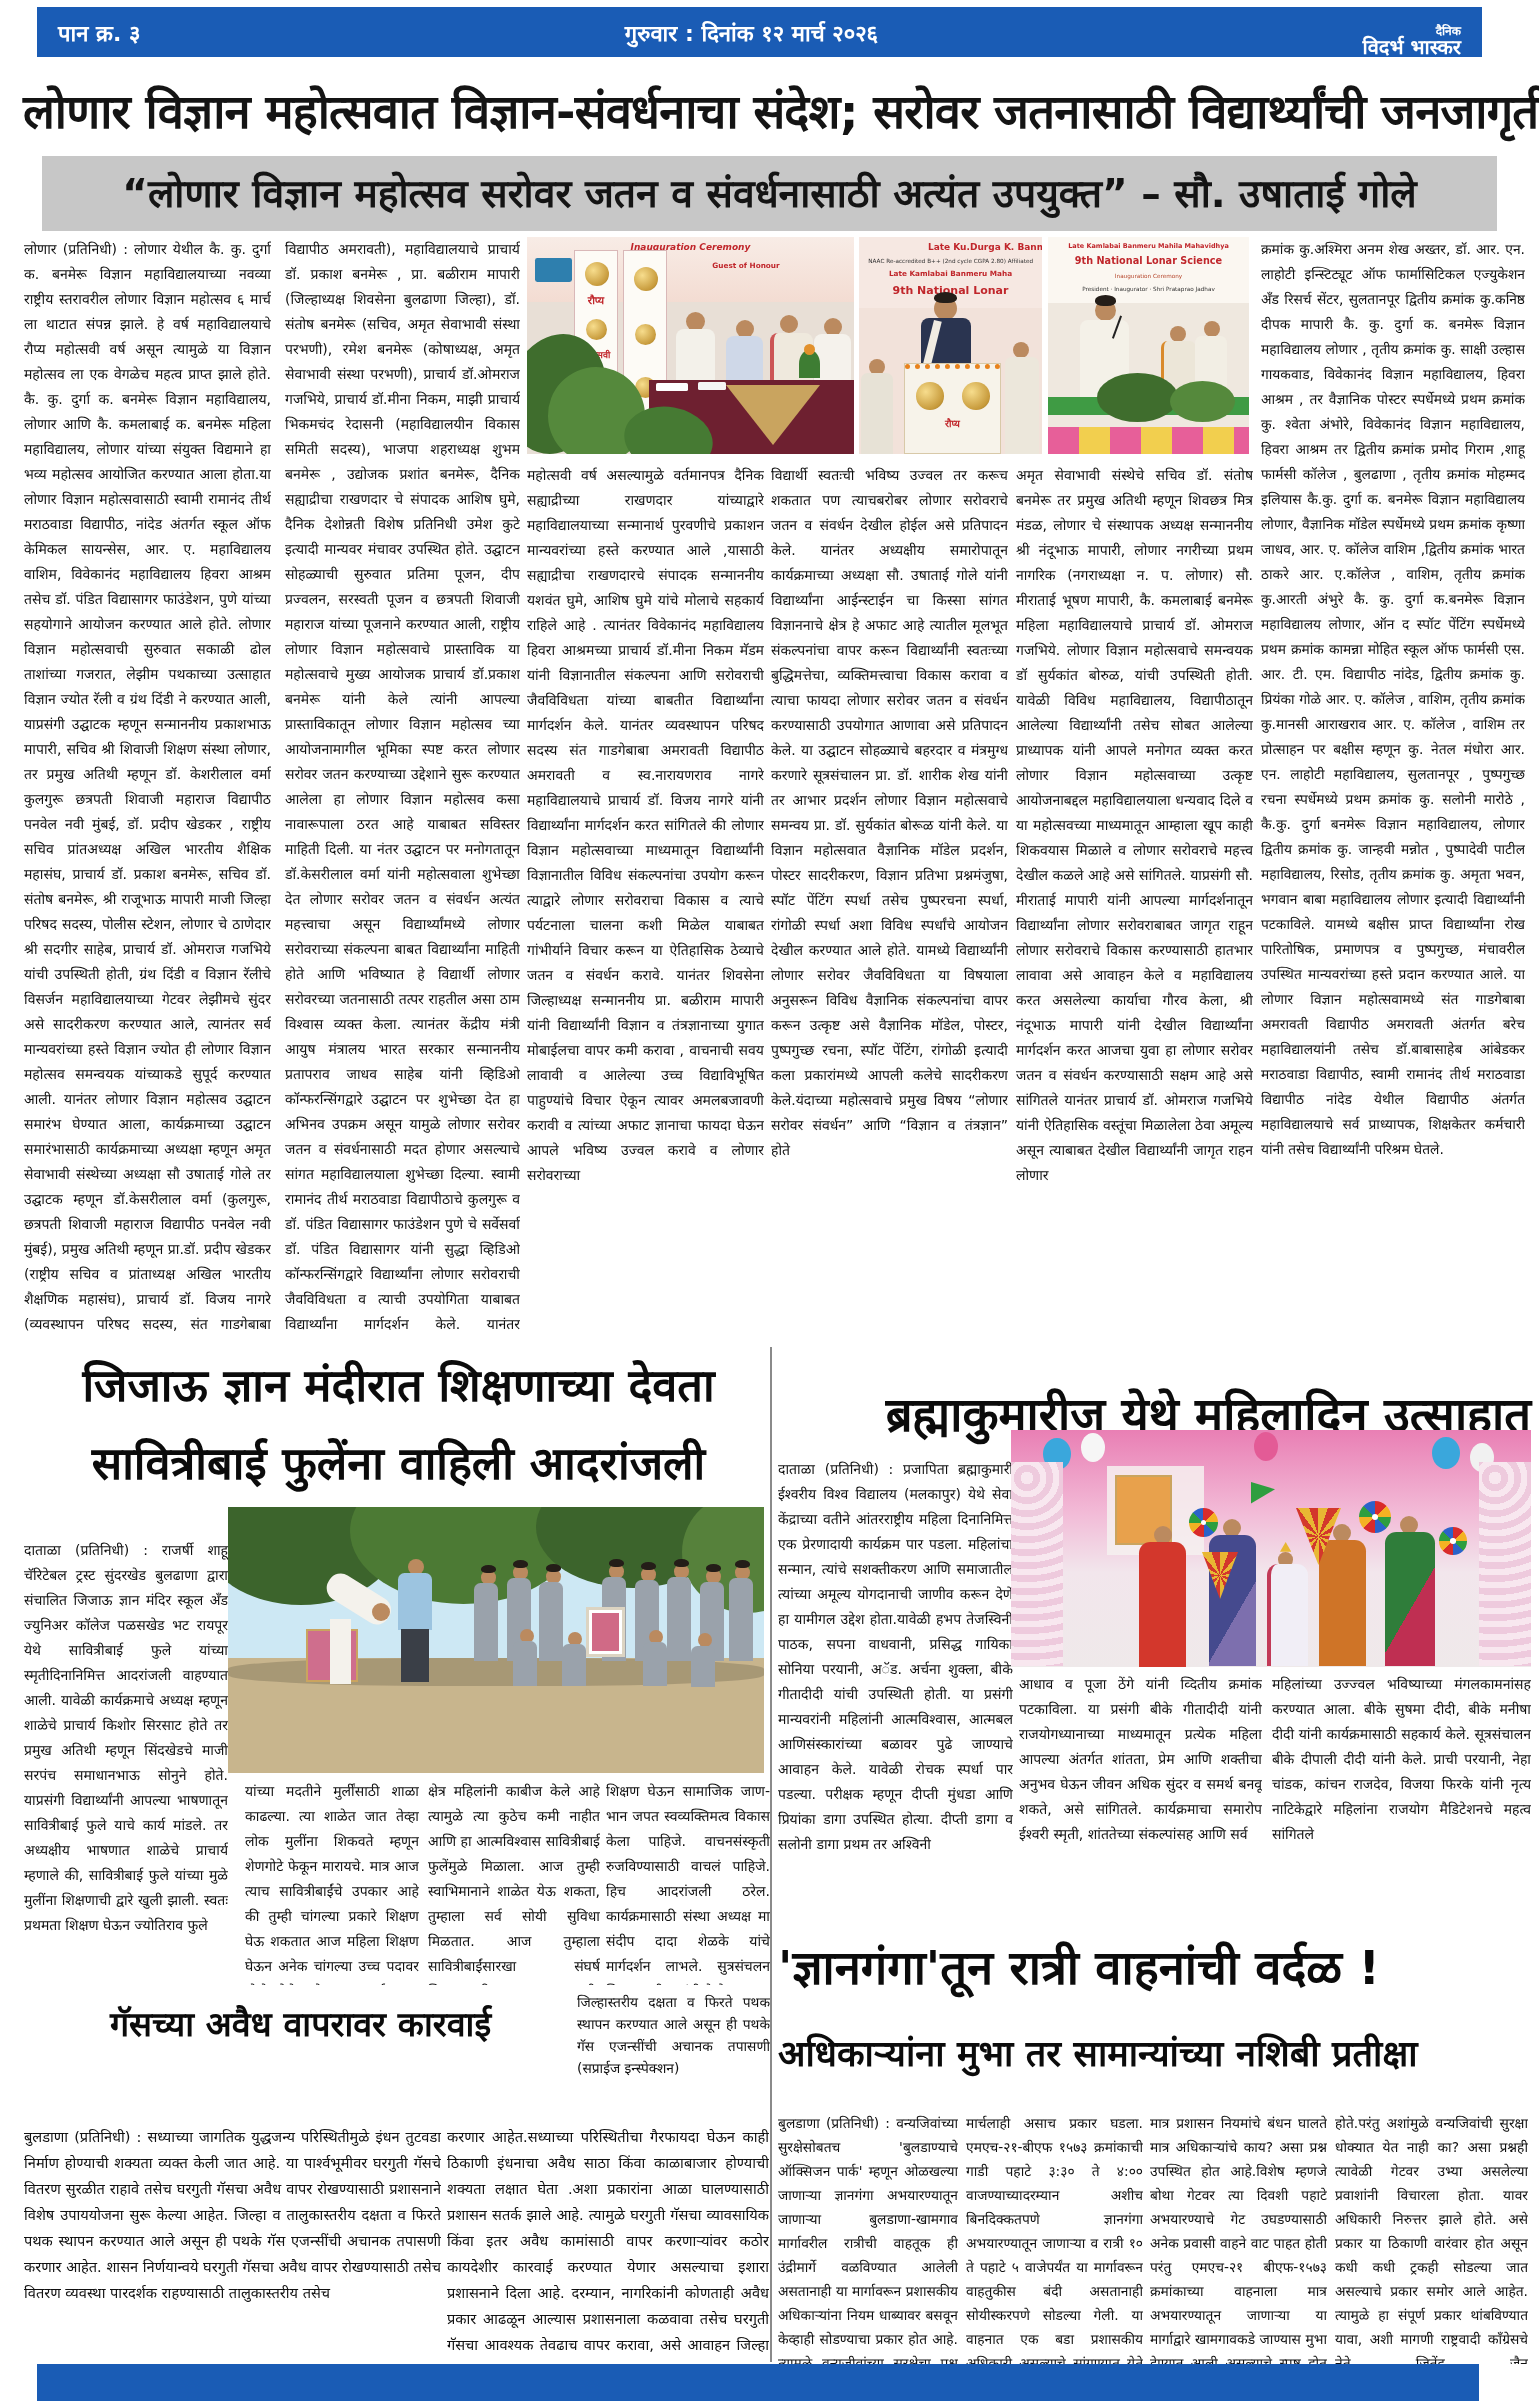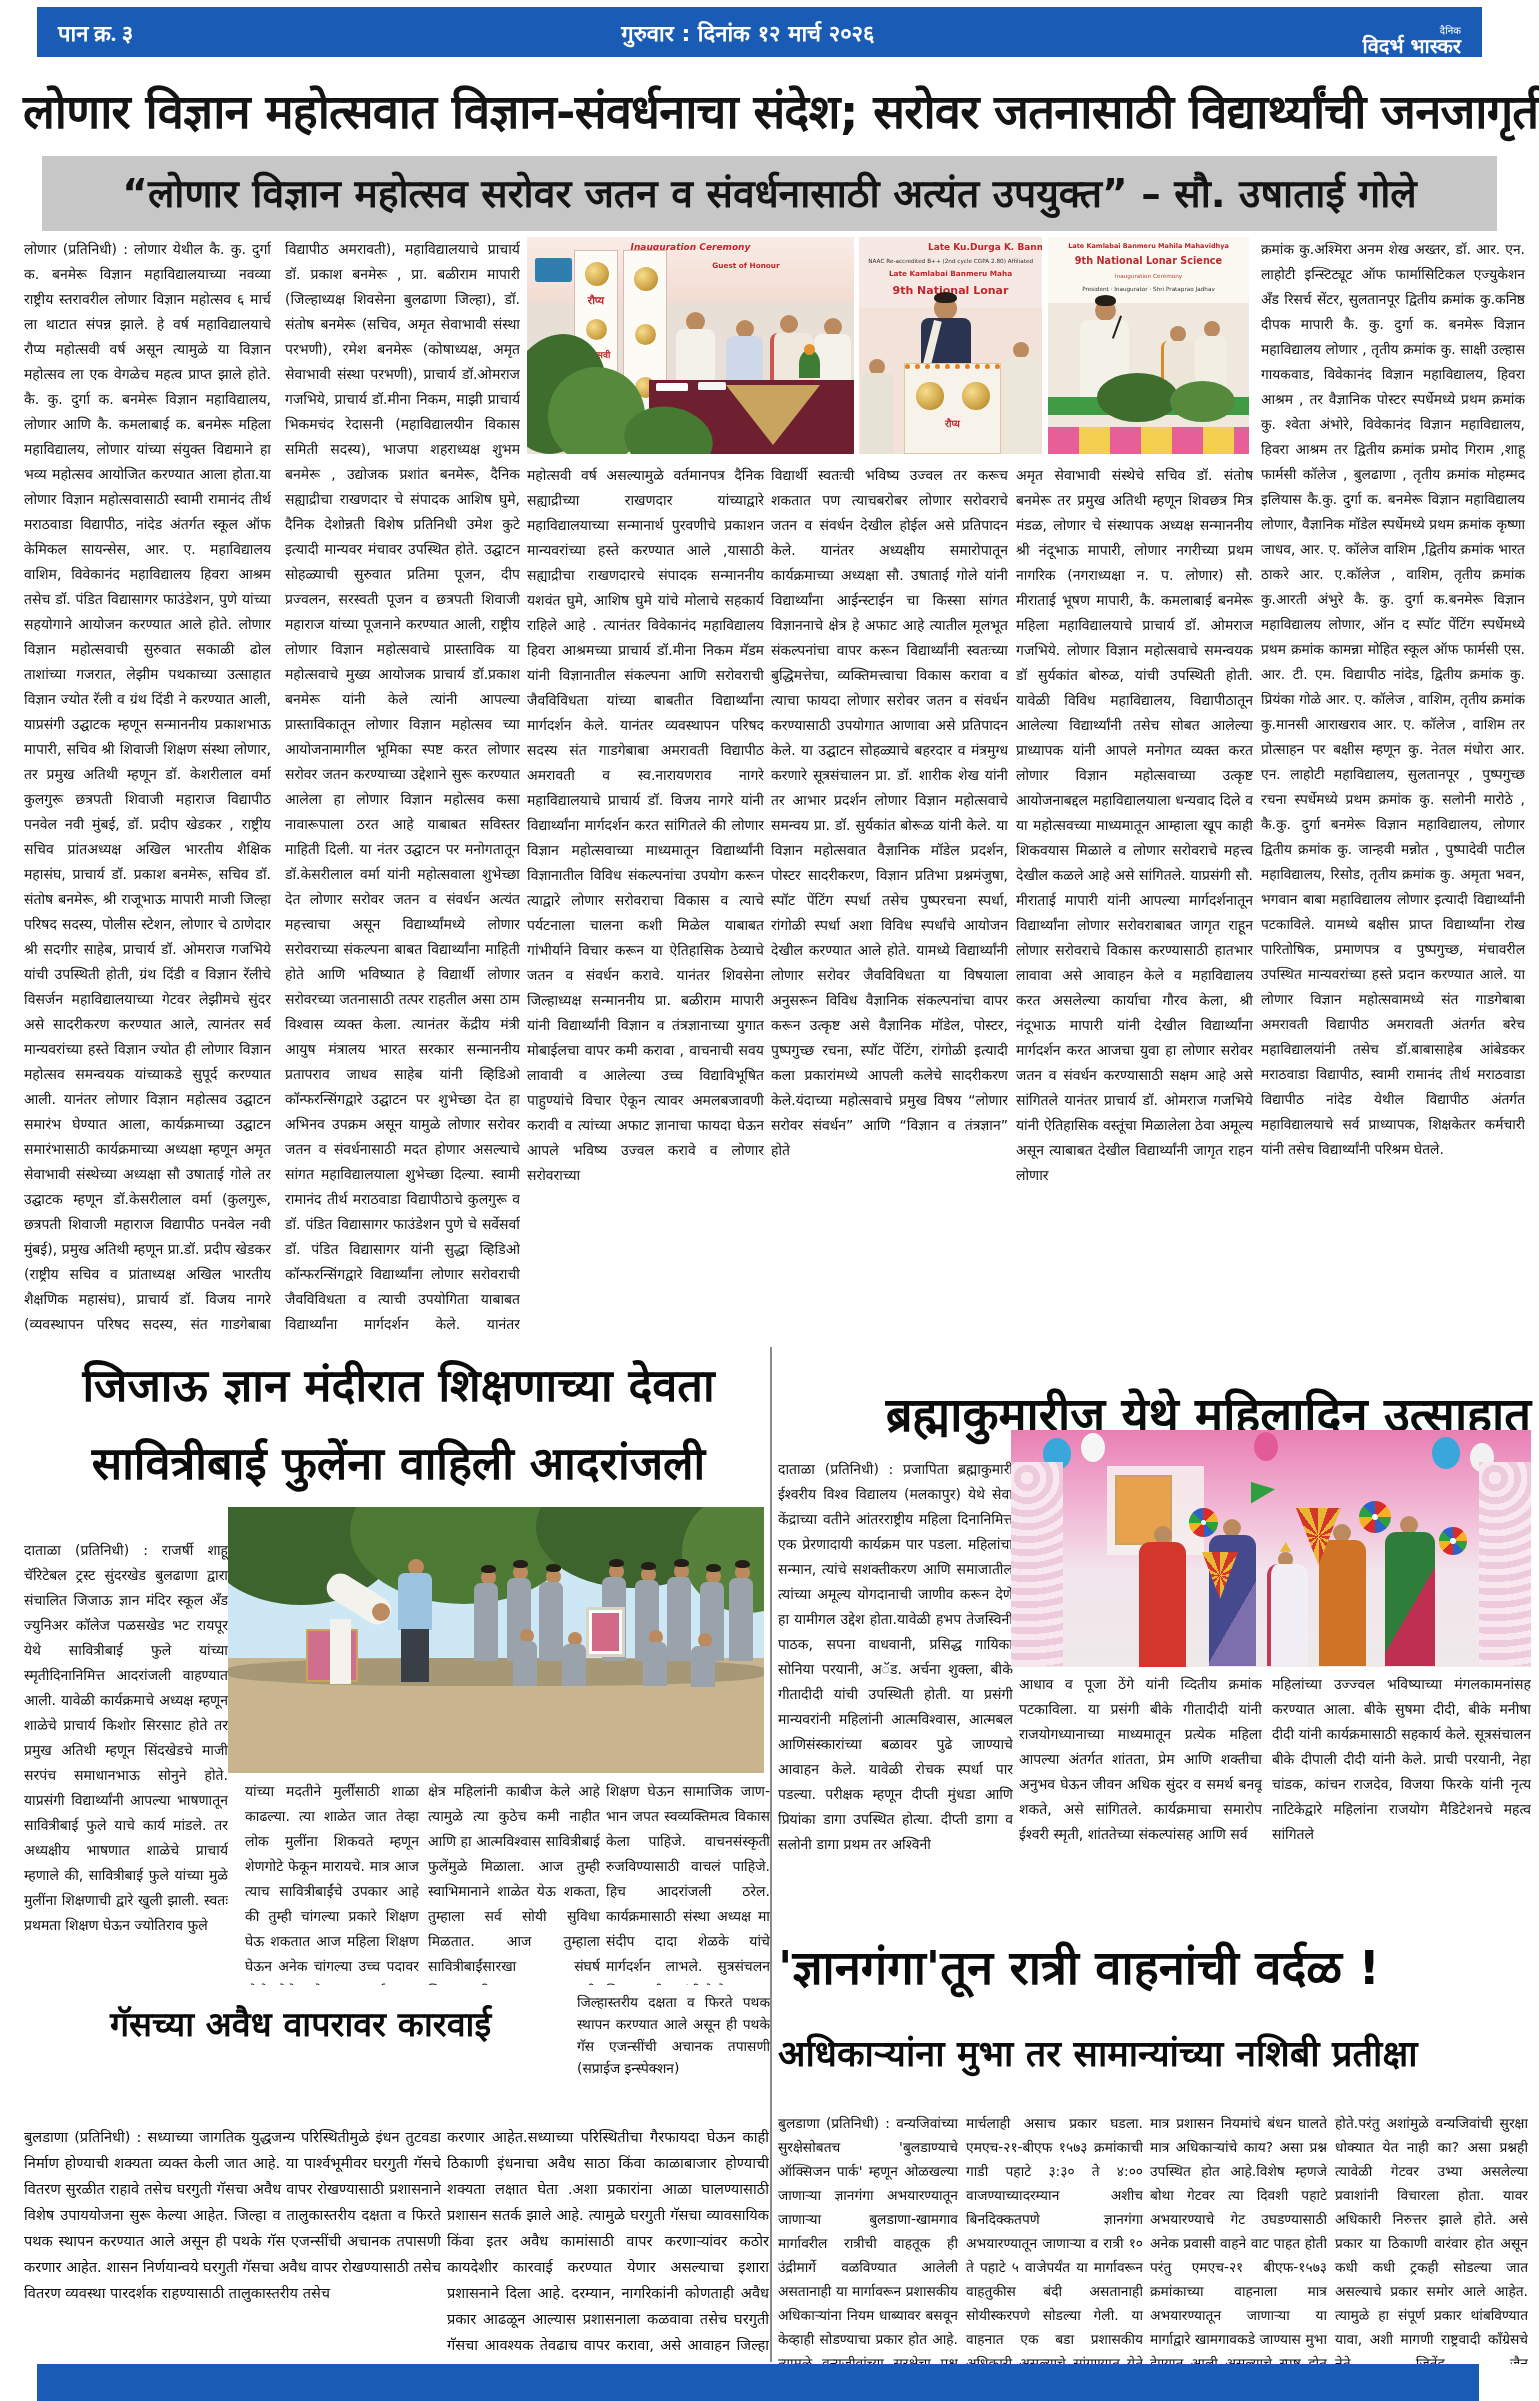--- a/index.html
+++ b/index.html
@@ -2,24 +2,24 @@
 <html style="font-size:13px"><head>
 <meta charset="utf-8">
 <style>
   html,body{margin:0;padding:0;background:#ffffff;}
   .page{position:relative;width:1539px;height:2401px;background:#ffffff;overflow:hidden;
         font-family:"DejaVu Sans","Liberation Sans",sans-serif;color:#141414;}
   .abs{position:absolute;}
   
   .topbar{left:37px;top:6.5px;width:1445px;height:50px;background:#1a5cb5;color:#fff;
           display:flex;align-items:center;justify-content:space-between;padding:0 21px;box-sizing:border-box;}
-  .topbar .pn{font-size:22px;font-weight:bold;font-family:Liberation Serif, serif;}
+  .topbar .pn{font-size:22px;font-weight:bold;}
   .topbar .dt{font-size:22px;font-weight:bold;}
   .mast{text-align:right;line-height:1.05;}
-  .mast .m1{font-size:10px;font-weight:normal;margin-top:20px;}
+  .mast .m1{font-size:12px;font-weight:bold;margin-top:20px;}
   .mast .m2{font-size:20px;font-weight:bold;}
   
   .lead-h{left:23px;top:73px;width:1494px;height:78px;font-size:47px;font-weight:800;
           letter-spacing:-0.8px;line-height:78px;white-space:nowrap;}
   .lead-sub{left:42px;top:156px;width:1455px;height:75px;background:#c7c7c7;
             font-size:39px;font-weight:800;text-align:center;line-height:75px;white-space:nowrap;}
   
   .col{position:absolute;text-align:justify;font-size:14px;line-height:25px;overflow:hidden;color:#101010;}
   .rule-v{position:absolute;width:1.6px;background:#8a8a8a;}
   .h2a{position:absolute;font-weight:800;color:#0b0b0b;}

